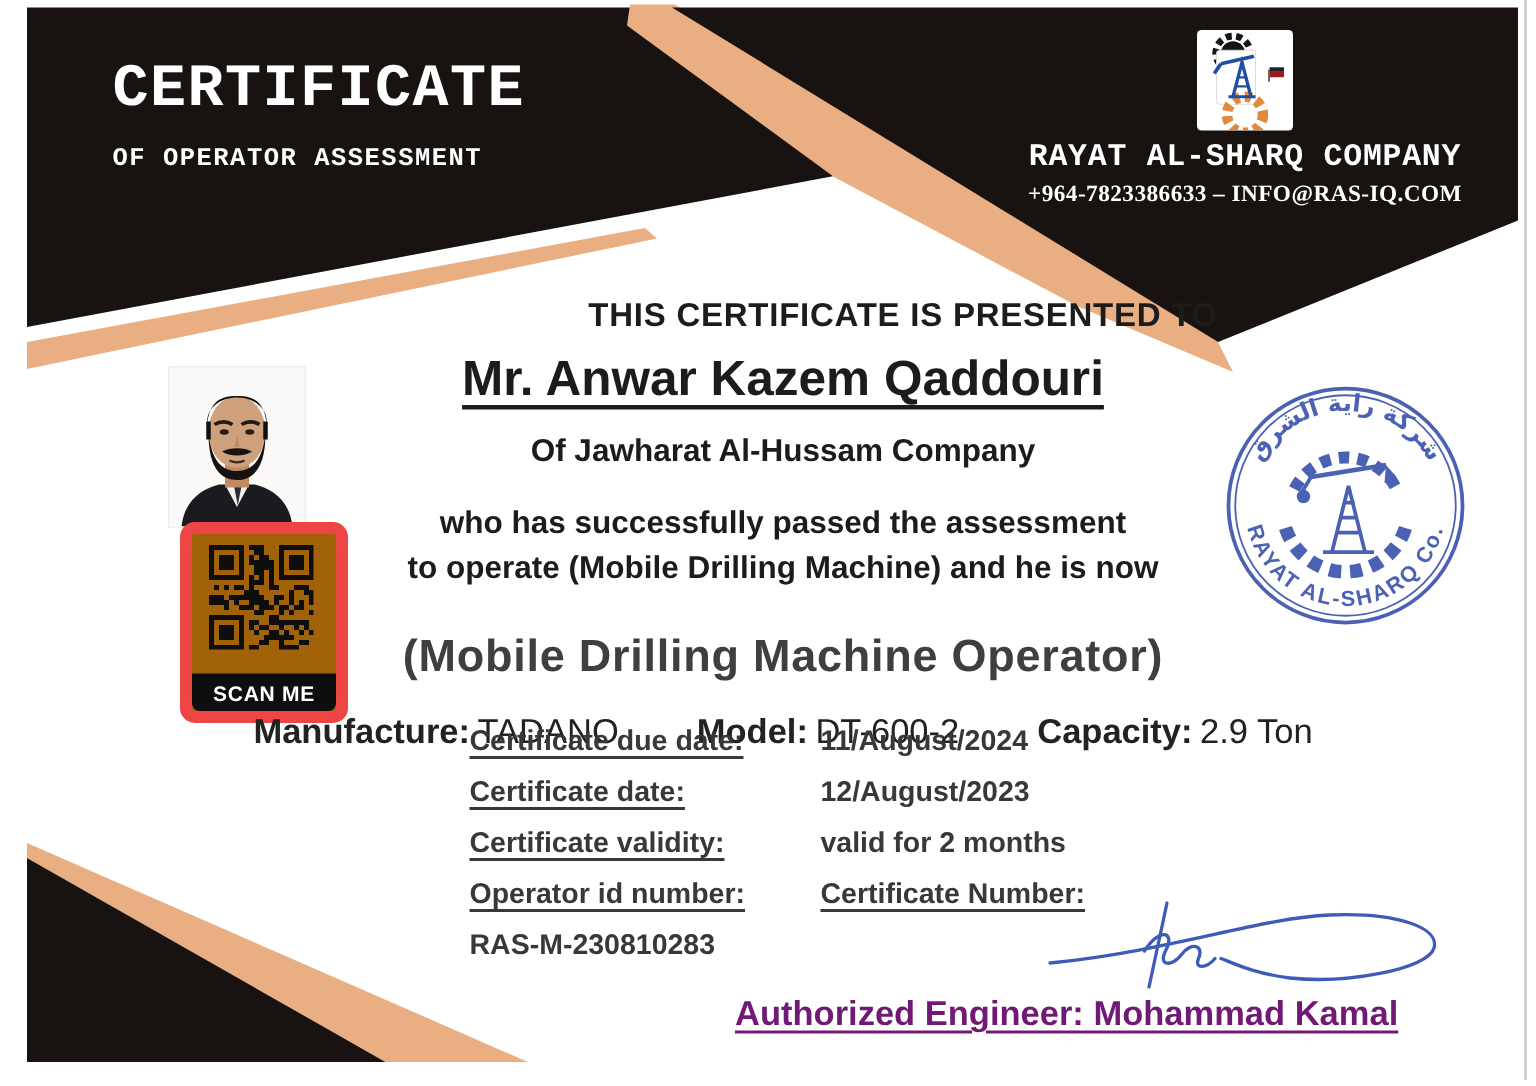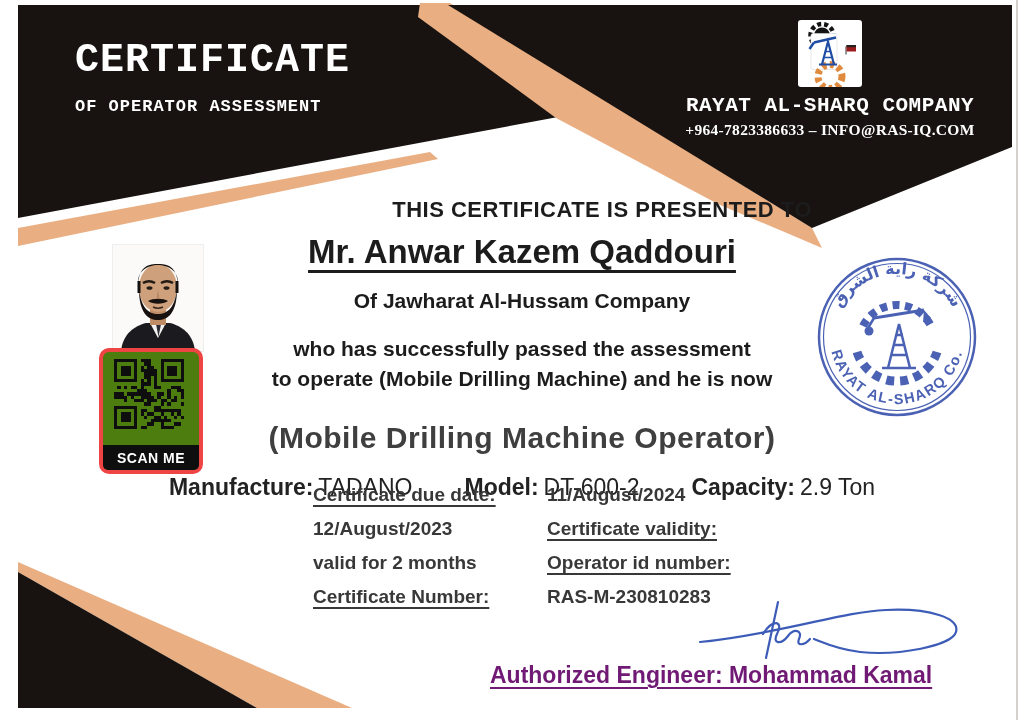--- a/index.html
+++ b/index.html
@@ -33,22 +33,22 @@
   .machine b{font-weight:bold;}
   .machine span.v{font-weight:normal;margin-left:5px;}
   
   .details{position:absolute;left:313px;top:478px;display:grid;grid-template-columns:234px 1fr;
            font-size:19px;font-weight:bold;color:#383838;line-height:34px;}
   .dlabel{text-decoration:underline;text-decoration-thickness:2px;text-underline-offset:4px;white-space:nowrap;}
   .dvalue{white-space:nowrap;}
   
   .photo{position:absolute;left:112px;top:244px;width:90px;height:106px;background:#fdfdfd;
          border:1px solid #eeeeee;}
-  .qr-frame{position:absolute;left:99px;top:348px;width:96px;height:118px;background:#4d7c0f;
-            border:4px solid #ef4444;border-radius:10px;}
+  .qr-frame{position:absolute;left:120px;top:348px;width:96px;height:118px;background:#a16207;
+            border:8px solid #ef4444;border-radius:10px;}
   .qr-frame svg{position:absolute;left:11px;top:7px;}
   .qr-bar{position:absolute;left:0;right:0;bottom:0;height:25px;background:#0e0e0e;
           border-radius:0 0 5px 5px;color:#fff;font-weight:bold;font-size:14px;letter-spacing:.5px;
           display:flex;align-items:center;justify-content:center;}
   
   .stamp{position:absolute;left:814px;top:254px;width:166px;height:166px;opacity:.92;}
   
   .sig{position:absolute;left:630px;top:592px;width:360px;height:85px;}
   .footer-line{position:absolute;left:490px;top:662px;font-weight:bold;font-size:23px;color:#701a75;
                white-space:nowrap;text-decoration:underline;text-decoration-thickness:2px;
@@ -360,20 +360,21 @@
     <div class="machine">
       <span><b>Manufacture:</b><span class="v">TADANO</span></span>
       <span><b>Model:</b><span class="v">DT-600-2</span></span>
       <span><b>Capacity:</b><span class="v">2.9 Ton</span></span>
     </div>
   </div>
 
   <div class="details">
     <span class="dlabel">Certificate due date:</span>
     <span class="dvalue">11/August/2024</span>
+    <span class="dlabel">Certificate date:</span>
     <span class="dvalue">12/August/2023</span>
     <span class="dlabel">Certificate validity:</span>
     <span class="dvalue">valid for 2 months</span>
     <span class="dlabel">Operator id number:</span>
     <span class="dlabel">Certificate Number:</span>
     <span class="dvalue">RAS-M-230810283</span>
   </div>
 
   <div class="stamp">
     <svg width="166" height="166" viewBox="0 0 166 166" aria-hidden="true">

